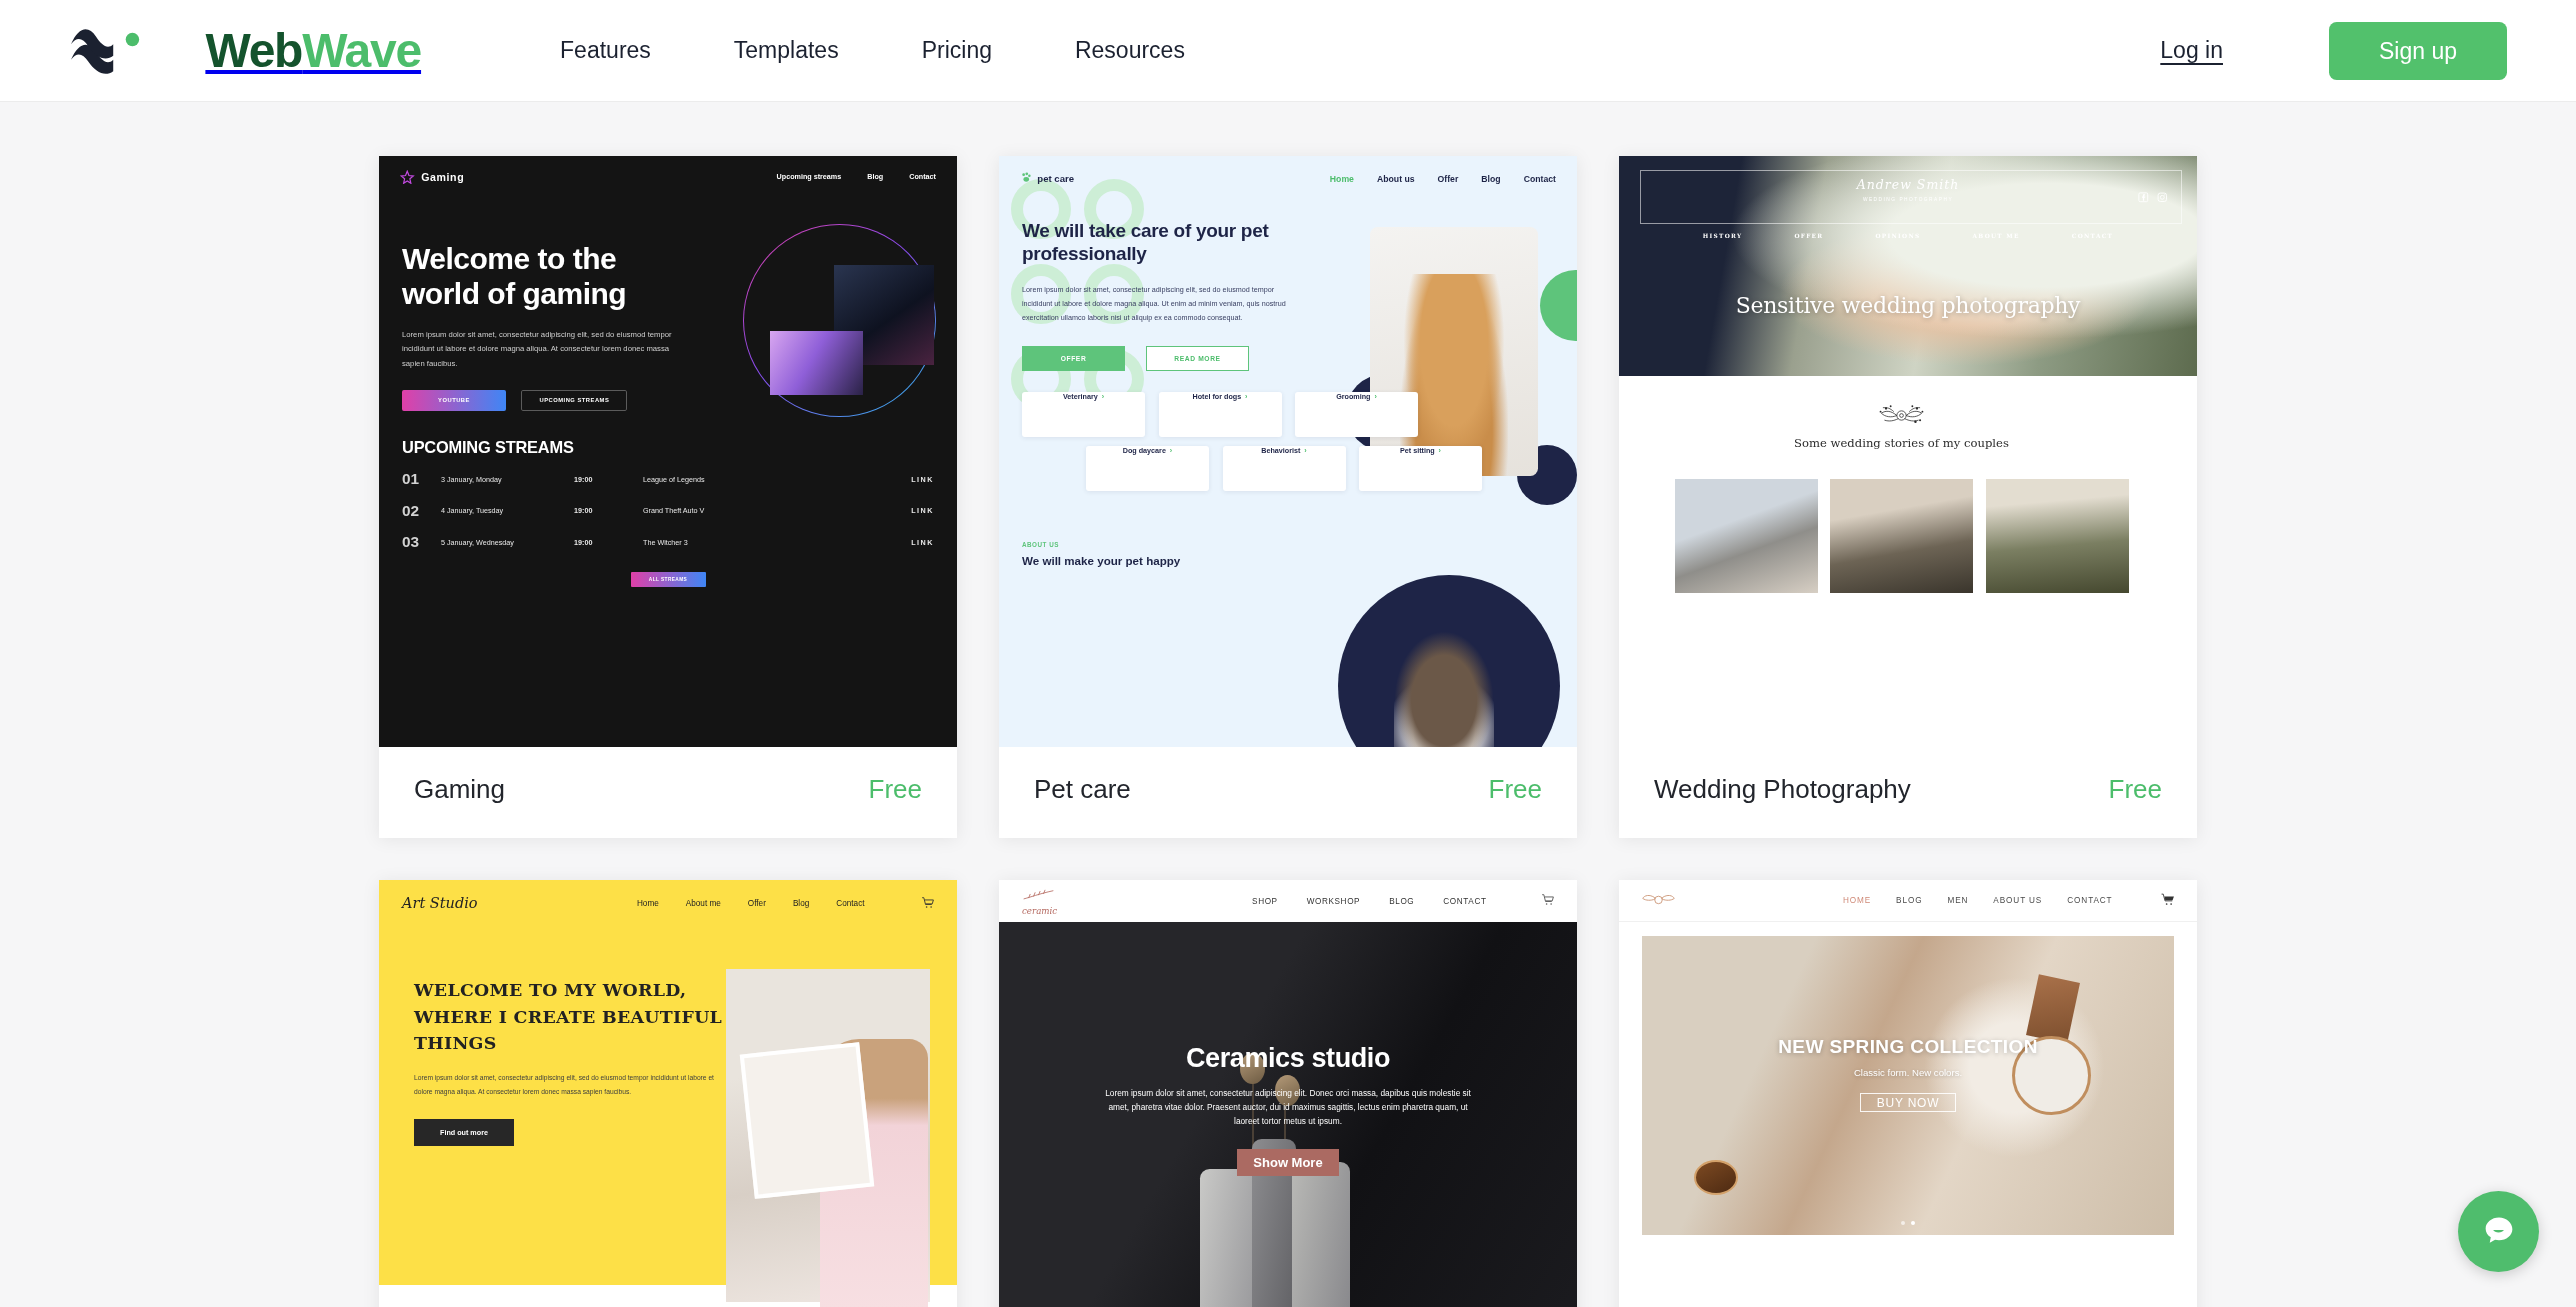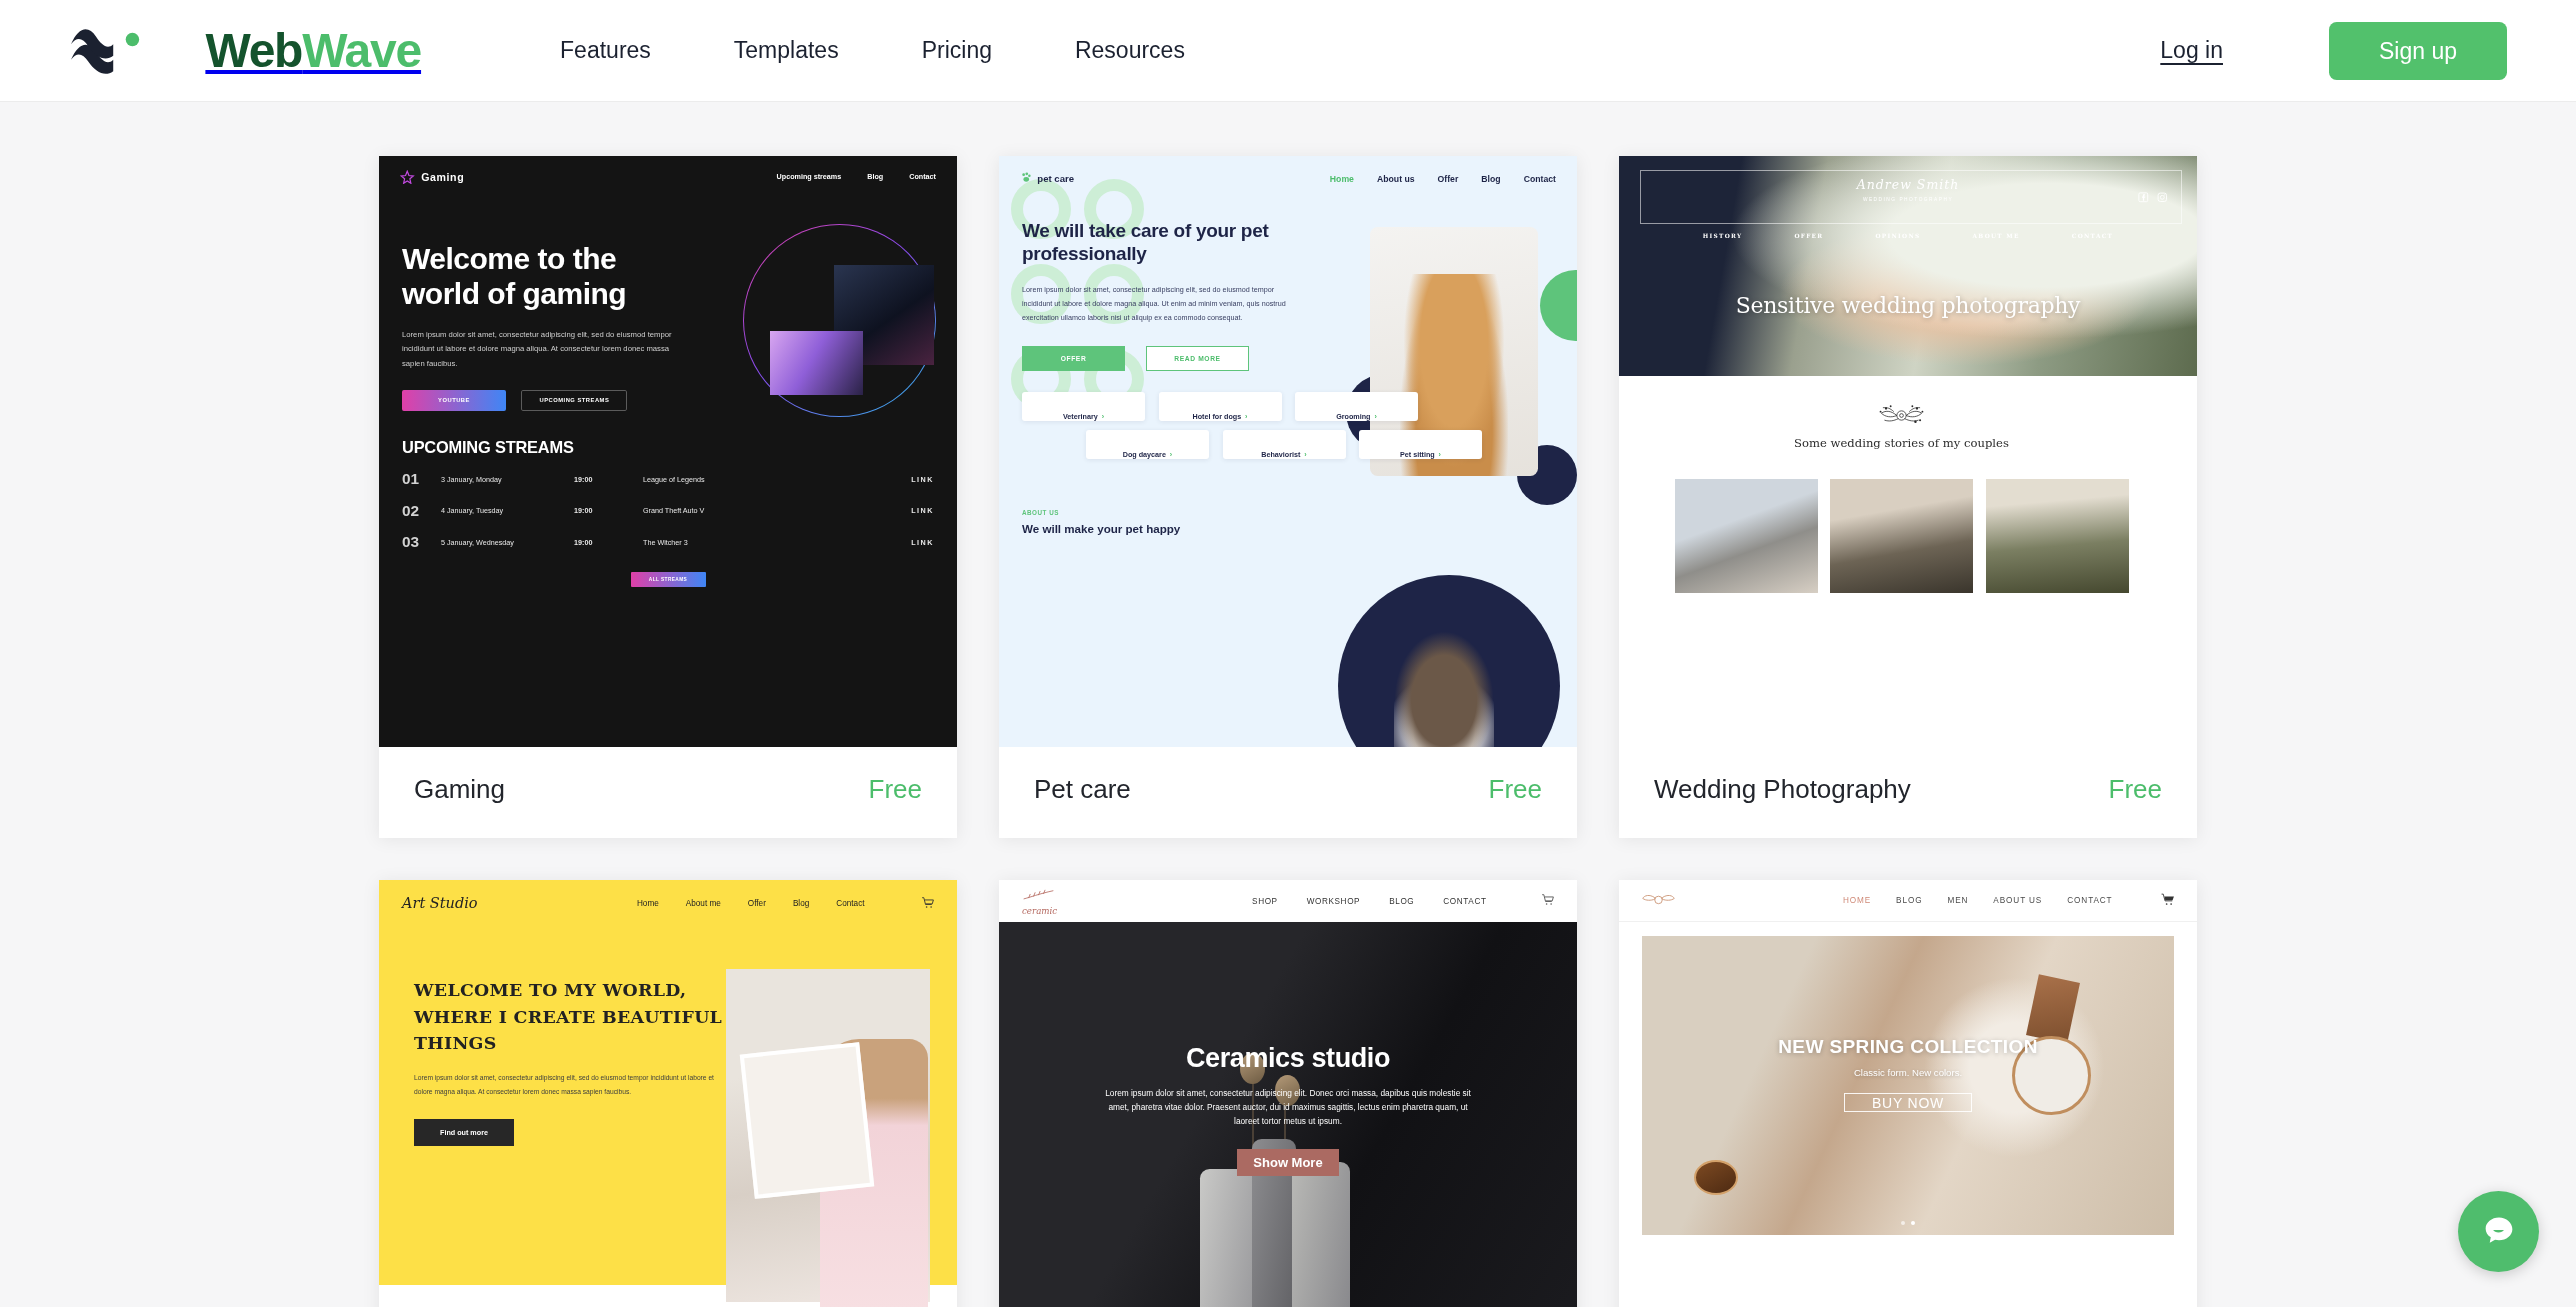--- a/index.html
+++ b/index.html
@@ -158,22 +158,22 @@
                 radial-gradient(ellipse at 50% 78%, #c98d4a 0 50%, rgba(201,141,74,0) 72%);
   }
   .pc-blob-g { position: absolute; right: 0; top: 114px; width: 37px; height: 71px; background: #5ec47b; border-radius: 39px 0 0 39px; z-index: 2; }
   .pc-blob-d1 { position: absolute; right: 154px; top: 218px; width: 77px; height: 77px; background: #1e2447; border-radius: 50%; z-index: 2; }
   .pc-blob-d2 { position: absolute; right: 0px; top: 289px; width: 60px; height: 60px; background: #1e2447; border-radius: 50%; z-index: 2; }
   .pc-pills { position: relative; z-index: 4; padding: 21px 23px 0 23px; }
   .pc-pill-row { display: flex; gap: 13.5px; margin-bottom: 9.6px; }
   .pc-pill-row.r2 { padding-left: 64px; }
   .pc-pill {
     background: #fff; border-radius: 2.9px; box-shadow: 0 1px 4.8px rgba(30,36,71,0.09);
-    height: 29px; min-width: 123px; padding: 0 9.6px;
-    display: flex; align-items: flex-end; justify-content: center;
+    height: 45px; min-width: 123px; padding: 0 9.6px;
+    display: flex; align-items: flex-start; justify-content: center;
     font-size: 7.2px; font-weight: bold; white-space: nowrap;
   }
   .pc-pill .arr { color: #4cbd6b; margin-left: 3.9px; }
   .pc-about { position: relative; z-index: 4; padding: 40px 23px 0 23px; }
   .pc-kicker { font-size: 6.3px; font-weight: bold; color: #5ec47b; letter-spacing: 0.5px; }
   .pc-about-h { font-size: 11.6px; font-weight: 800; line-height: 1.32; margin-top: 4.8px; width: 44%; }
   .pc-darkcircle {
     position: absolute; right: 17.4px; bottom: -50px; width: 222px; height: 222px;
     border-radius: 50%; background: #1e2447; z-index: 2;
   }
@@ -299,22 +299,22 @@
   .wt-watch {
     position: absolute; right: 83px; top: 100px; width: 79px; height: 79px; border-radius: 50%;
     background: #f0ece6; border: 3.9px solid #c08e5e;
   }
   .wt-band1 { position: absolute; right: 100px; top: 42px; width: 42px; height: 62px; background: linear-gradient(160deg,#a9714a,#7d4f2e); transform: rotate(12deg); }
   .wt-ring { position: absolute; left: 52px; bottom: 40px; width: 44px; height: 35px; border-radius: 50%; background: linear-gradient(150deg,#7d4a22,#4d2a12); border: 2.9px solid #d3a16a; }
   .wt-content { position: absolute; left: 0; right: 0; top: 100px; text-align: center; color: #fff; z-index: 3; }
   .wt-h1 { font-size: 19px; letter-spacing: 0.4px; text-shadow: 0 1px 4.8px rgba(0,0,0,.25); }
   .wt-sub { font-size: 9.6px; margin-top: 9.6px; text-shadow: 0 1px 3.9px rgba(0,0,0,.25); }
   .wt-btn {
-    margin: 15.4px auto 0 auto; width: 128px; height: 19px; border: 1px solid rgba(255,255,255,.9);
-    color: #fff; font-size: 14px; letter-spacing: 0.8px;
+    margin: 15.4px auto 0 auto; width: 96px; height: 19px; border: 1px solid rgba(255,255,255,.9);
+    color: #fff; font-size: 12px; letter-spacing: 0.8px;
     display: flex; align-items: center; justify-content: center;
   }
   .wt-dots { position: absolute; left: 0; right: 0; bottom: 9.6px; display: flex; justify-content: center; gap: 6.7px; }
   .wt-dot { width: 3.9px; height: 3.9px; border-radius: 50%; background: rgba(255,255,255,.65); }
   .wt-dot.on { background: #fff; }
   .wt-bottom { display: flex; justify-content: space-between; padding: 73px 33px 0 33px; }
 
   
   .chat-fab {
     position: fixed; right: 37px; bottom: 35px;

